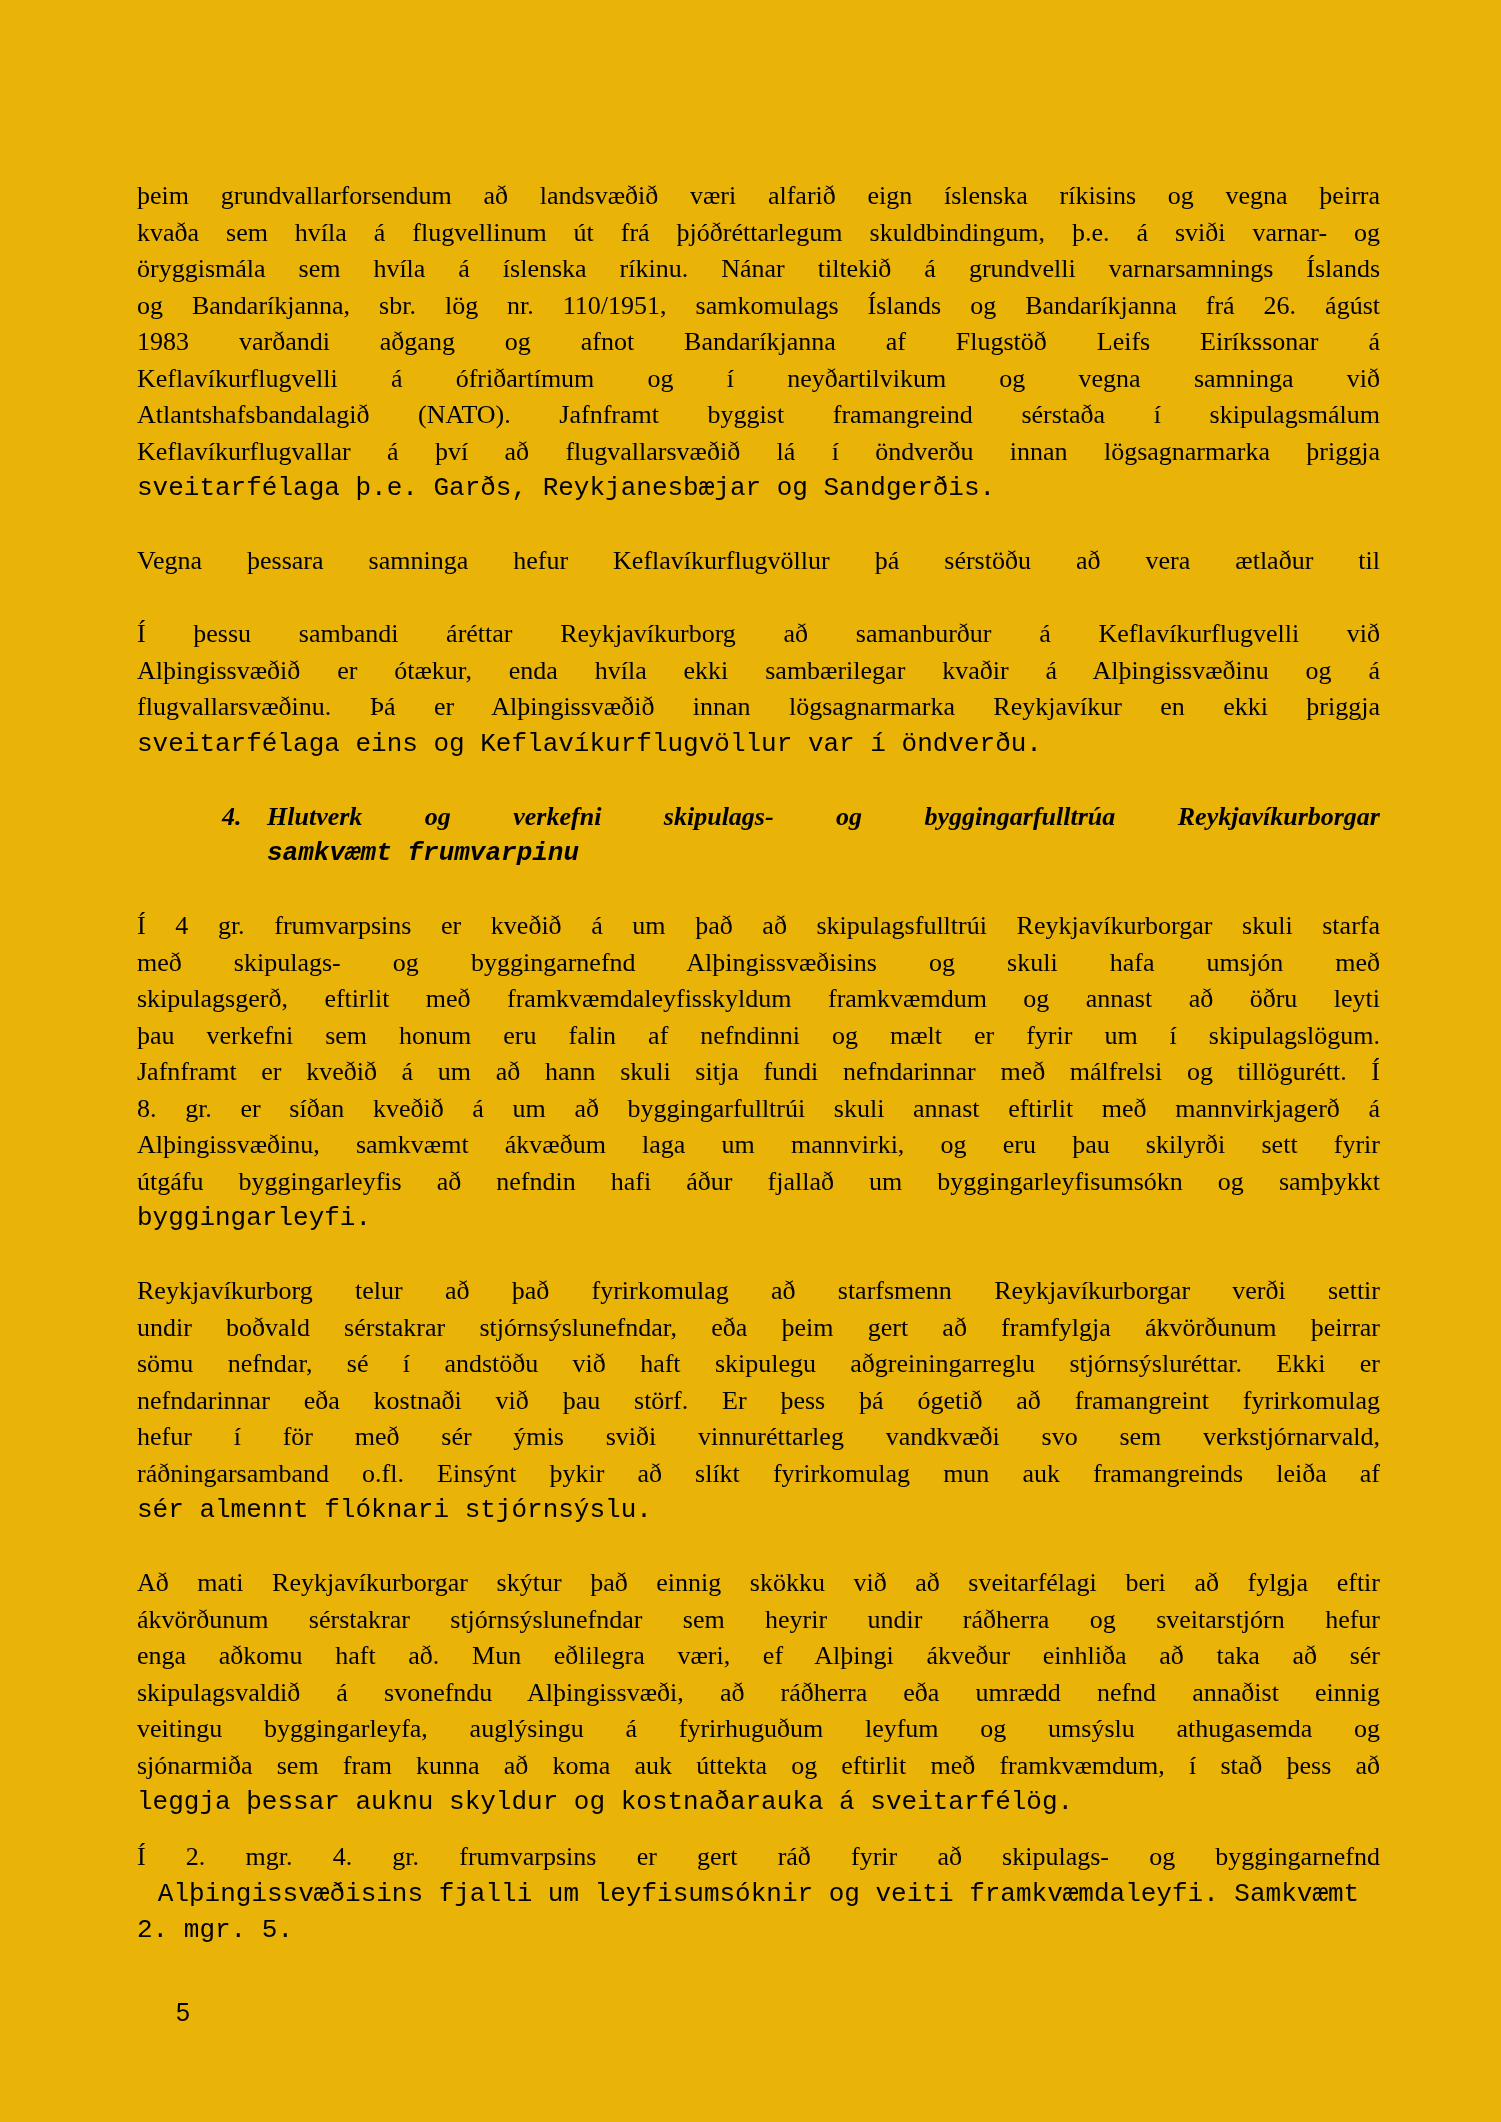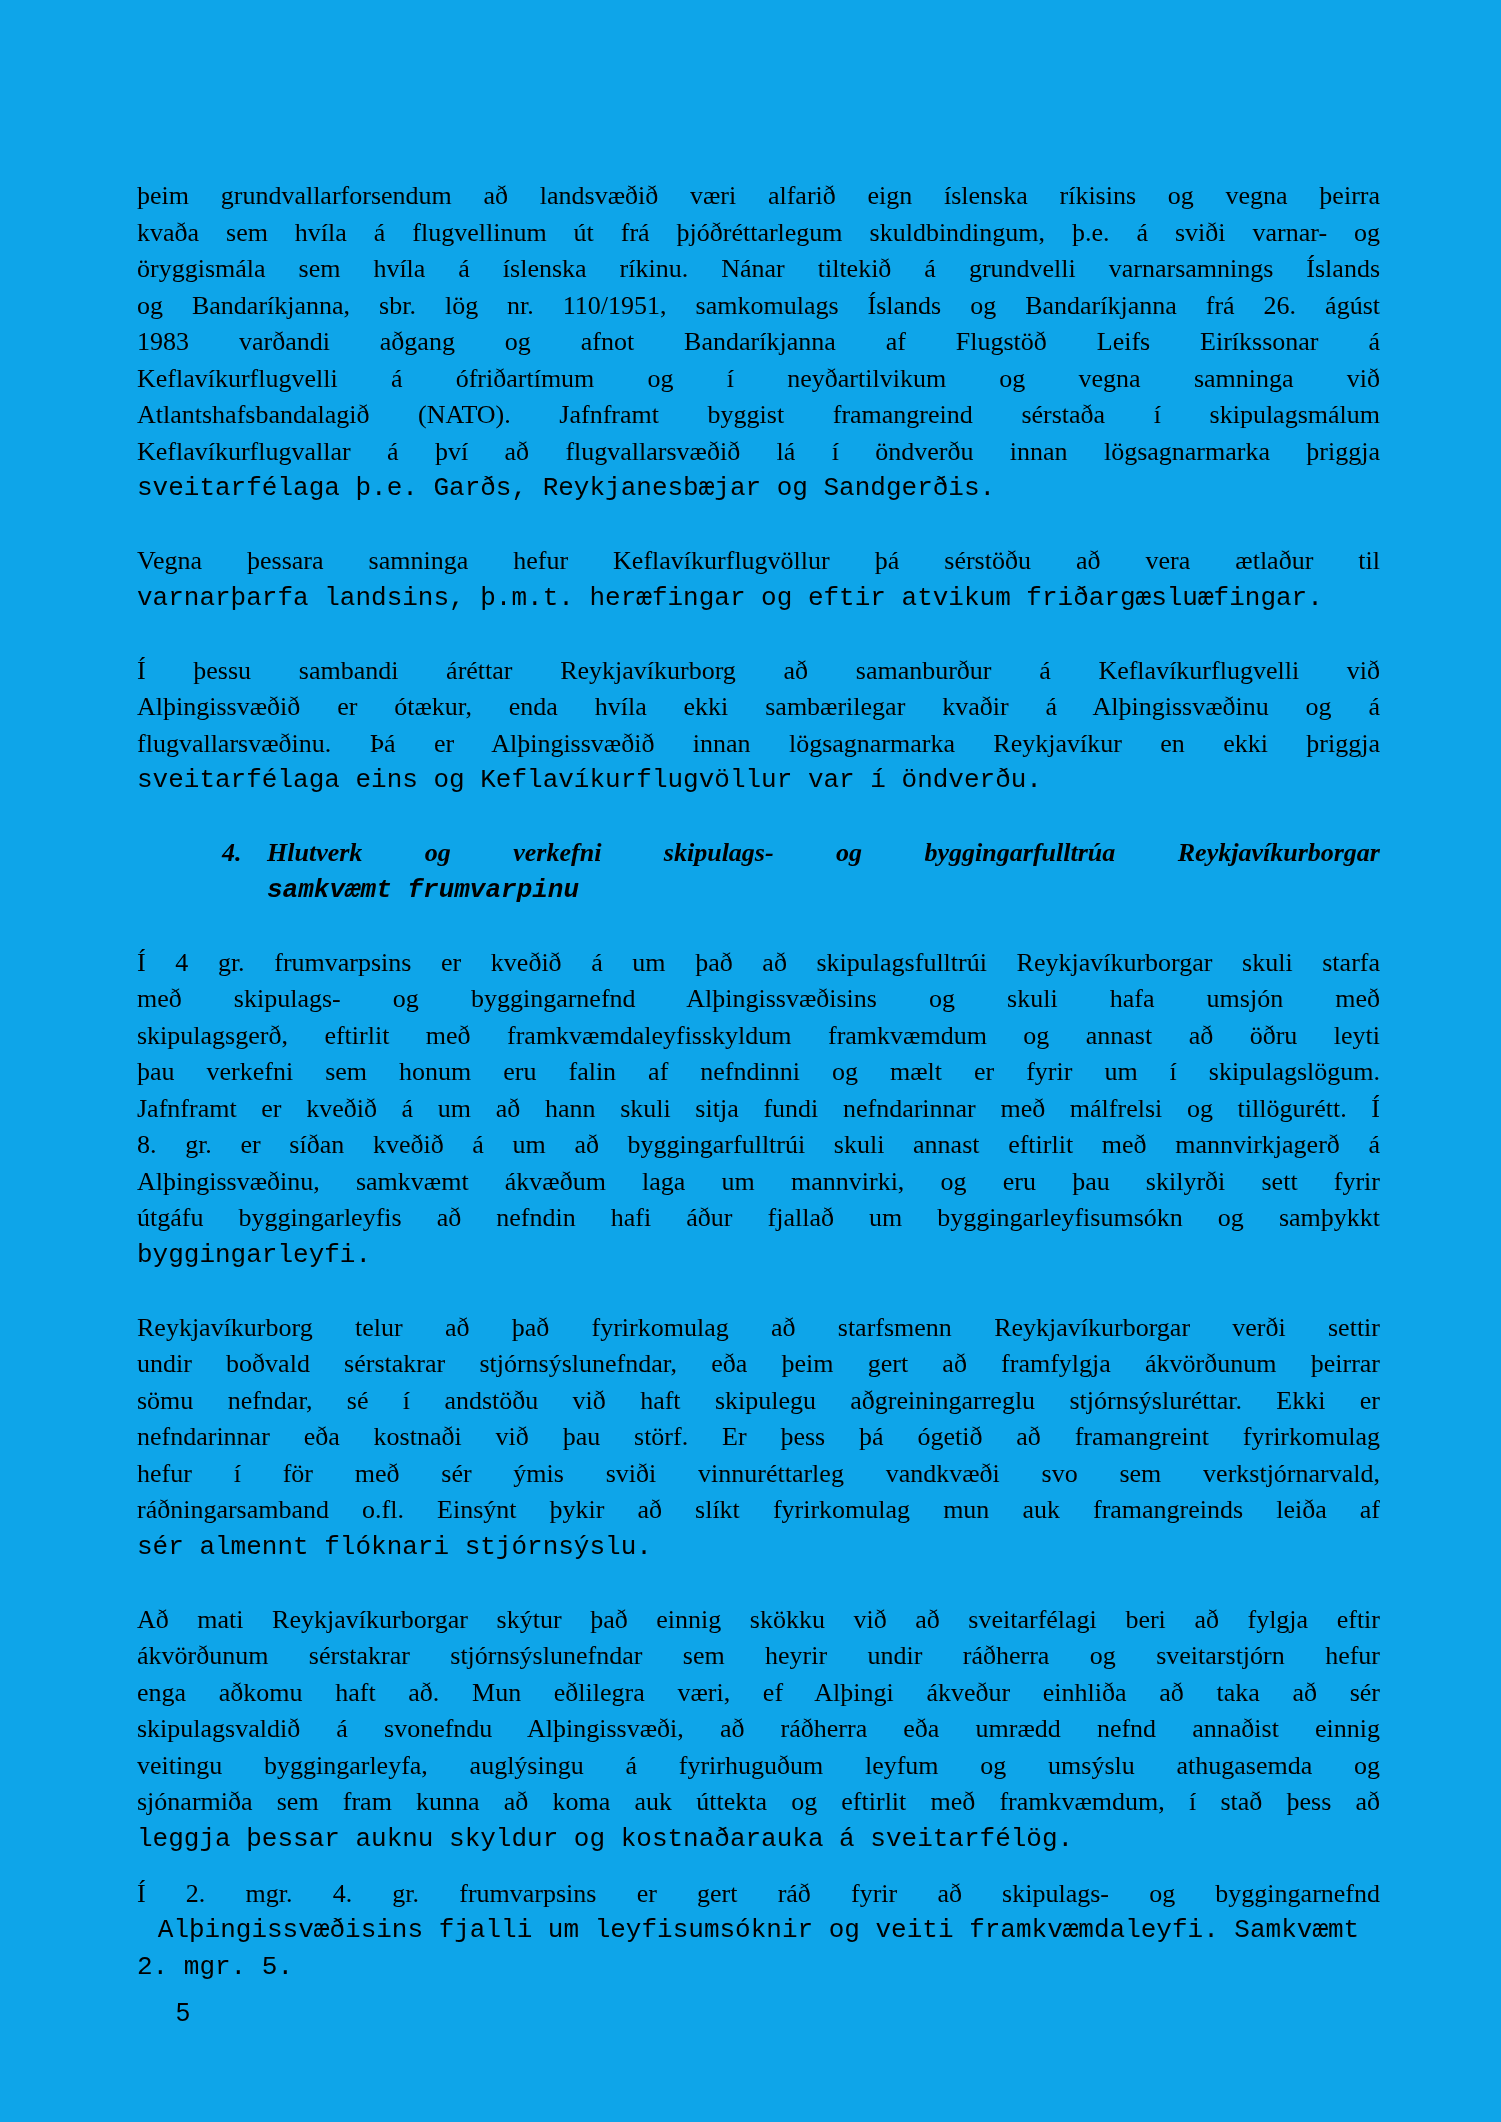--- a/index.html
+++ b/index.html
@@ -4,21 +4,21 @@
 <style>
   html, body {
     margin: 0;
     padding: 0;
     background: #ffffff;
   }
   .page {
     position: relative;
     width: 1501px;
     height: 2122px;
-    background: #0ea5e9;
+    background: #eab308;
     overflow: hidden;
     font-family: "Liberation Serif", serif;
     color: #000000;
   }
   .content {
     position: absolute;
     left: 137px;
     top: 178px;
     width: 1243px;
     font-size: 26px;
@@ -74,21 +74,20 @@
         <div class="jl">öryggismála sem hvíla á íslenska ríkinu. Nánar tiltekið á grundvelli varnarsamnings Íslands</div>
         <div class="jl">og Bandaríkjanna, sbr. lög nr. 110/1951, samkomulags Íslands og Bandaríkjanna frá 26. ágúst</div>
         <div class="jl">1983 varðandi aðgang og afnot Bandaríkjanna af Flugstöð Leifs Eiríkssonar á</div>
         <div class="jl">Keflavíkurflugvelli á ófriðartímum og í neyðartilvikum og vegna samninga við</div>
         <div class="jl">Atlantshafsbandalagið (NATO). Jafnframt byggist framangreind sérstaða í skipulagsmálum</div>
         <div class="jl">Keflavíkurflugvallar á því að flugvallarsvæðið lá í öndverðu innan lögsagnarmarka þriggja</div>
         <div class="ll">sveitarfélaga þ.e. Garðs, Reykjanesbæjar og Sandgerðis.</div>
       </div>
       <div class="para">
         <div class="jl">Vegna þessara samninga hefur Keflavíkurflugvöllur þá sérstöðu að vera ætlaður til</div>
-        <div class="ll">varnarþarfa landsins, þ.m.t. heræfingar og eftir atvikum friðargæsluæfingar.</div>
       </div>
       <div class="para">
         <div class="jl">Í þessu sambandi áréttar Reykjavíkurborg að samanburður á Keflavíkurflugvelli við</div>
         <div class="jl">Alþingissvæðið er ótækur, enda hvíla ekki sambærilegar kvaðir á Alþingissvæðinu og á</div>
         <div class="jl">flugvallarsvæðinu. Þá er Alþingissvæðið innan lögsagnarmarka Reykjavíkur en ekki þriggja</div>
         <div class="ll">sveitarfélaga eins og Keflavíkurflugvöllur var í öndverðu.</div>
       </div>
       <div class="heading">
         <span class="num">4.</span>
         <div class="jl">Hlutverk og verkefni skipulags- og byggingarfulltrúa Reykjavíkurborgar</div>

